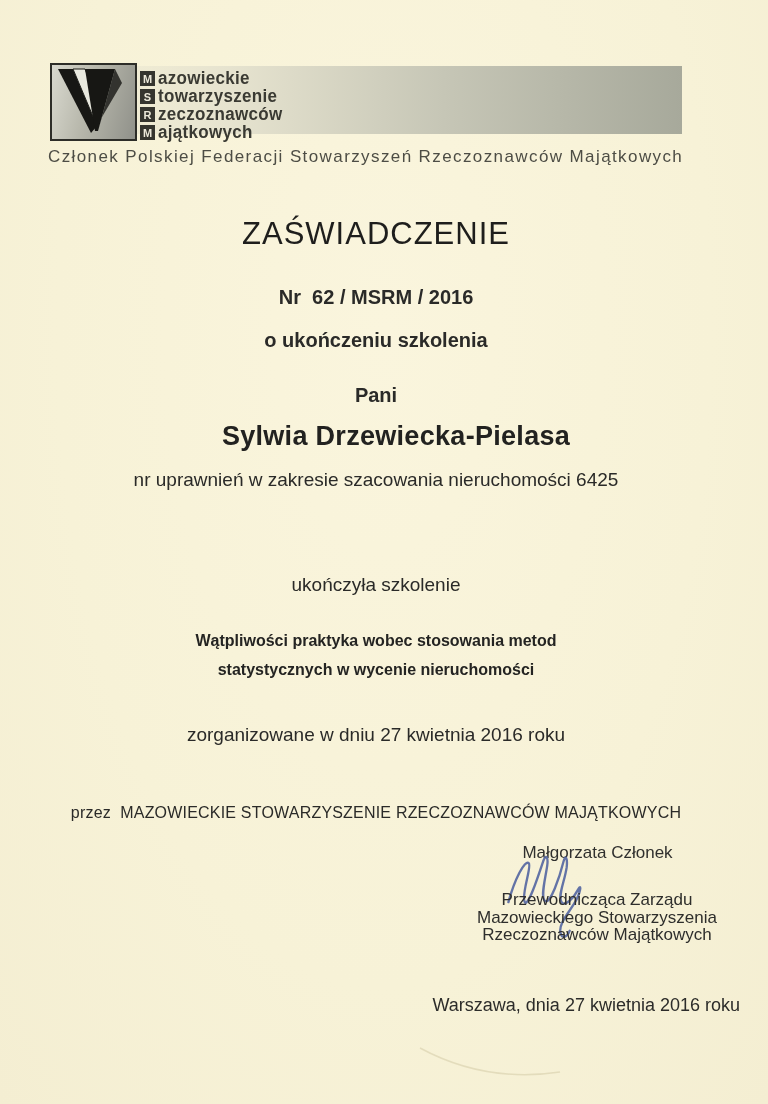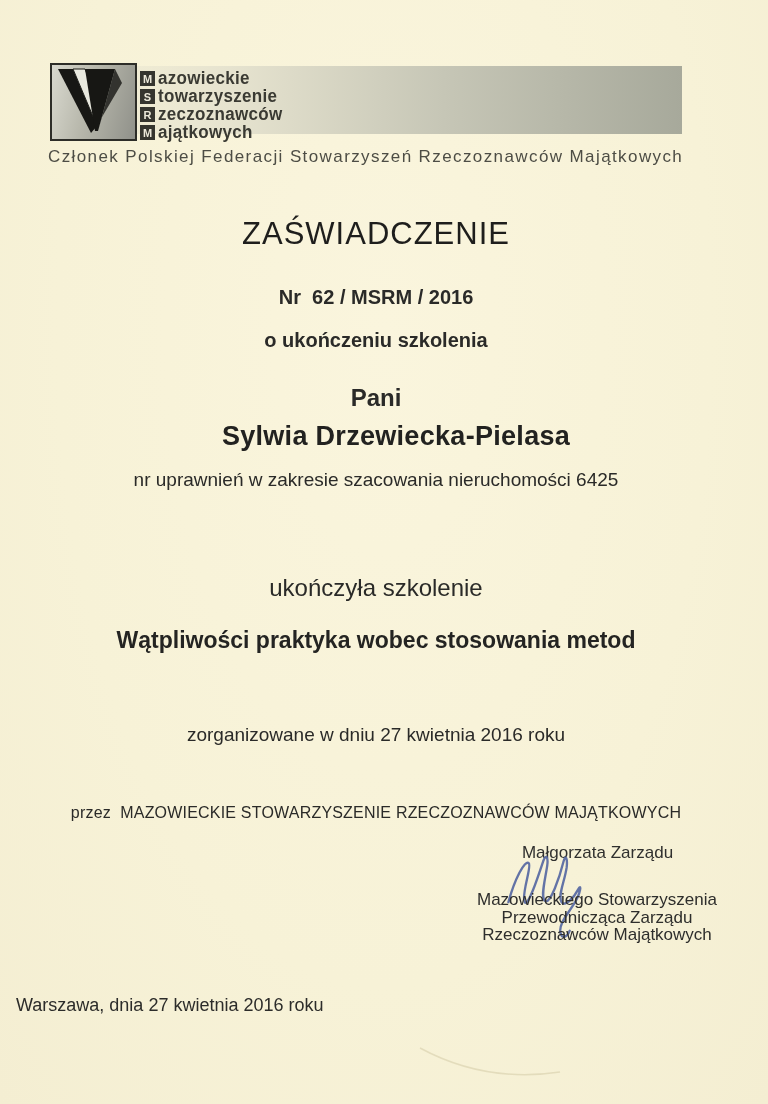--- a/index.html
+++ b/index.html
@@ -41,43 +41,43 @@
     position:absolute; left:48px; top:140px;
     font-size:17px; color:#4d4d45; letter-spacing:1.4px; white-space:nowrap;margin-top:7px;
   }
 
   
   .content { position:absolute; left:0; top:0; width:752px; text-align:center; }
   .line { position:absolute; left:0; width:100%; }
   .cert-title   { top:216px; font-size:31px; font-weight:normal; letter-spacing:1px; color:#1e1e1c; }
   .cert-number  { top:286px; font-size:20px; font-weight:bold; }
   .cert-sub     { top:329px; font-size:20px; font-weight:bold; }
-  .salutation   { top:384px; font-size:24px; font-weight:bold; }
+  .salutation   { top:384px; font-size:20px; font-weight:bold; }
   .recipient    { top:421px; font-size:27px; font-weight:bold; letter-spacing:0.3px; color:#222220;margin-left:20px; }
   .license      { top:469px; font-size:19px; }
-  .completion   { top:574px; font-size:24px; }
-  .course       { top:626px; font-size:23px; font-weight:bold; line-height:29px; color:#242422; }
+  .completion   { top:574px; font-size:19px; }
+  .course       { top:626px; font-size:16px; font-weight:bold; line-height:29px; color:#242422; }
   .organized    { top:724px; font-size:19px; }
   .organizer    { top:804px; font-size:16px; letter-spacing:0.2px; }
 
   
   .sig-name {
     position:absolute; left:480px; top:843px; width:235px;
     text-align:center; font-size:17px; color:#30302e;
   }
   .sig-scribble { position:absolute; left:500px; top:849px; width:118px; height:94px; }
   .sig-roles {
     position:absolute; left:468px; top:891px; width:258px;
     text-align:center; font-size:17px; line-height:17.5px; color:#2e2e2c;
   }
 
   
   .place-date {
     position:absolute; left:0; top:995px; width:740px;
-    text-align:left; font-size:18px; color:#2c2c2a;padding-left:16px;
+    text-align:right; font-size:18px; color:#2c2c2a;
   }
 
   .crease { position:absolute; left:0; top:0; width:768px; height:1104px; pointer-events:none; }
 </style>
 </head>
 <body>
 
 <div class="page">
 
   <div class="grad-bar"></div>
@@ -115,37 +115,38 @@
   <div class="content">
     <div class="line cert-title">ZAŚWIADCZENIE</div>
     <div class="line cert-number">Nr&nbsp; 62 / MSRM / 2016</div>
     <div class="line cert-sub">o ukończeniu szkolenia</div>
     <div class="line salutation">Pani</div>
     <div class="line recipient">Sylwia Drzewiecka-Pielasa</div>
     <div class="line license">nr uprawnień w zakresie szacowania nieruchomości 6425</div>
     <div class="line completion">ukończyła szkolenie</div>
     <div class="line course">
       <div>Wątpliwości praktyka wobec stosowania metod</div>
+      <div>statystycznych w wycenie nieruchomości</div>
     </div>
     <div class="line organized">zorganizowane w dniu 27 kwietnia 2016 roku</div>
     <div class="line organizer">przez&nbsp; MAZOWIECKIE STOWARZYSZENIE RZECZOZNAWCÓW MAJĄTKOWYCH</div>
   </div>
 
-  <div class="sig-name">Małgorzata Zarządu</div>
+  <div class="sig-name">Małgorzata Członek</div>
 
   <svg class="sig-scribble" viewBox="0 0 115 92">
     <path d="M8,52 C14,30 24,10 28,14 C31,17 20,46 24,52 C27,57 36,30 42,12
              C45,4 47,8 46,16 C44,30 39,48 44,51 C49,54 58,28 62,12
              C64,5 66,9 65,18 C63,32 56,46 60,52 C63,57 72,48 76,40
              C80,32 79,43 72,54 C65,65 57,74 59,82 C60,88 65,87 68,80" fill="none" stroke="#5668a2" stroke-width="2.3" stroke-linecap="round" opacity="0.92"></path>
   </svg>
 
   <div class="sig-roles">
+    <div>Przewodnicząca Zarządu</div>
     <div>Mazowieckiego Stowarzyszenia</div>
-    <div>Przewodnicząca Zarządu</div>
     <div>Rzeczoznawców Majątkowych</div>
   </div>
 
   <div class="place-date">Warszawa, dnia 27 kwietnia 2016 roku</div>
 
   <svg class="crease" viewBox="0 0 768 1104">
     <path d="M420,1048 C470,1075 520,1078 560,1072" fill="none" stroke="rgba(170,158,110,0.25)" stroke-width="1.5"></path>
   </svg>
 
 </div>

